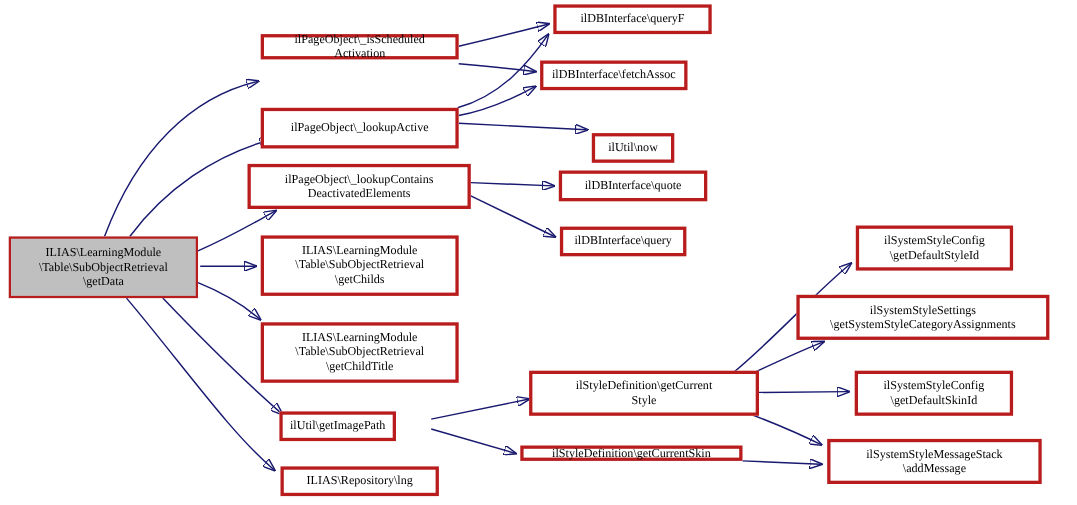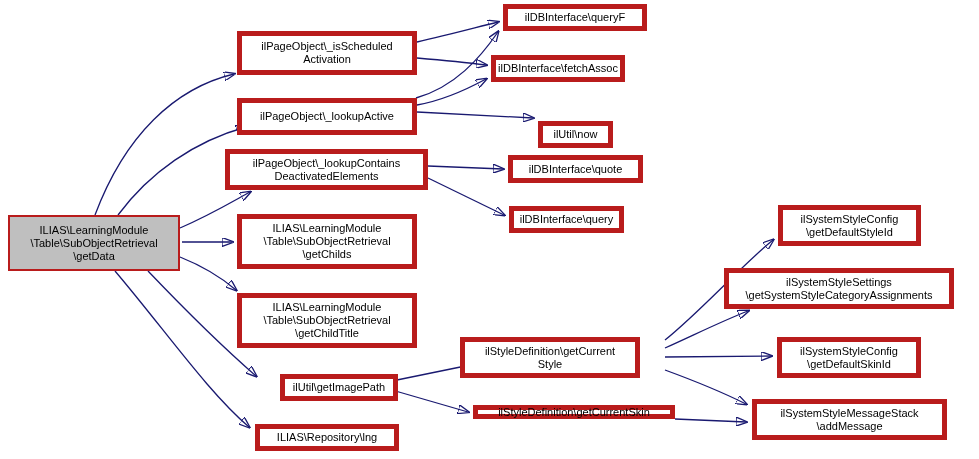--- a/index.html
+++ b/index.html
@@ -24,30 +24,31 @@
   }
   #edges path {
     fill: none;
     stroke: #191970;
     stroke-width: 1.3;
   }
   .node {
     position: absolute;
     box-sizing: border-box;
     background: #ffffff;
-    border: 5px solid #b91c1c;
+    border: 3px solid #b91c1c;
     color: #000000;
     font-size: 11px;
     line-height: 13px;
     white-space: pre-line;
     text-align: center;
     display: flex;
     align-items: center;
     justify-content: center;
     cursor: pointer;
+    font-family: Liberation Serif, serif;
   }
   .node.root {
     background: #bfbfbf;
     border-width: 2px;
     cursor: default;
   }
 </style>
 </head>
 <body>
 
@@ -79,51 +80,51 @@
     <path d="M 665,348 C 692,336 722,321 748,311" marker-end="url(#arrowhead)"></path>
     <path d="M 665,357 L 771,356" marker-end="url(#arrowhead)"></path>
     <path d="M 665,370 C 695,381 722,392 746,404" marker-end="url(#arrowhead)"></path>
     <path d="M 675,419 L 746,422" marker-end="url(#arrowhead)"></path>
   </svg>
 
   <div class="node root" style="left:8px;top:215px;width:172px;height:56px">ILIAS\LearningModule
 \Table\SubObjectRetrieval
 \getData</div>
 
-  <div class="node" style="left:237px;top:31px;width:180px;height:44px">ilPageObject\_isScheduled
+  <div class="node" style="left:237px;top:31px;width:180px;height:23px">ilPageObject\_isScheduled
 Activation</div>
 
   <div class="node" style="left:237px;top:98px;width:180px;height:37px">ilPageObject\_lookupActive</div>
 
   <div class="node" style="left:225px;top:149px;width:203px;height:41px">ilPageObject\_lookupContains
 DeactivatedElements</div>
 
   <div class="node" style="left:237px;top:214px;width:180px;height:55px">ILIAS\LearningModule
 \Table\SubObjectRetrieval
 \getChilds</div>
 
   <div class="node" style="left:237px;top:293px;width:180px;height:55px">ILIAS\LearningModule
 \Table\SubObjectRetrieval
 \getChildTitle</div>
 
-  <div class="node" style="left:280px;top:374px;width:118px;height:27px">ilUtil\getImagePath</div>
+  <div class="node" style="left:254px;top:374px;width:106px;height:27px">ilUtil\getImagePath</div>
 
   <div class="node" style="left:255px;top:424px;width:144px;height:27px">ILIAS\Repository\lng</div>
 
   <div class="node" style="left:503px;top:4px;width:144px;height:27px">ilDBInterface\queryF</div>
 
   <div class="node" style="left:491px;top:55px;width:134px;height:27px">ilDBInterface\fetchAssoc</div>
 
   <div class="node" style="left:538px;top:121px;width:75px;height:27px">ilUtil\now</div>
 
   <div class="node" style="left:508px;top:155px;width:135px;height:28px">ilDBInterface\quote</div>
 
   <div class="node" style="left:509px;top:206px;width:115px;height:27px">ilDBInterface\query</div>
 
-  <div class="node" style="left:460px;top:337px;width:180px;height:41px">ilStyleDefinition\getCurrent
+  <div class="node" style="left:481px;top:337px;width:209px;height:41px">ilStyleDefinition\getCurrent
 Style</div>
 
   <div class="node" style="left:473px;top:405px;width:202px;height:14px">ilStyleDefinition\getCurrentSkin</div>
 
   <div class="node" style="left:778px;top:205px;width:143px;height:41px">ilSystemStyleConfig
 \getDefaultStyleId</div>
 
   <div class="node" style="left:724px;top:268px;width:230px;height:41px">ilSystemStyleSettings
 \getSystemStyleCategoryAssignments</div>
 

